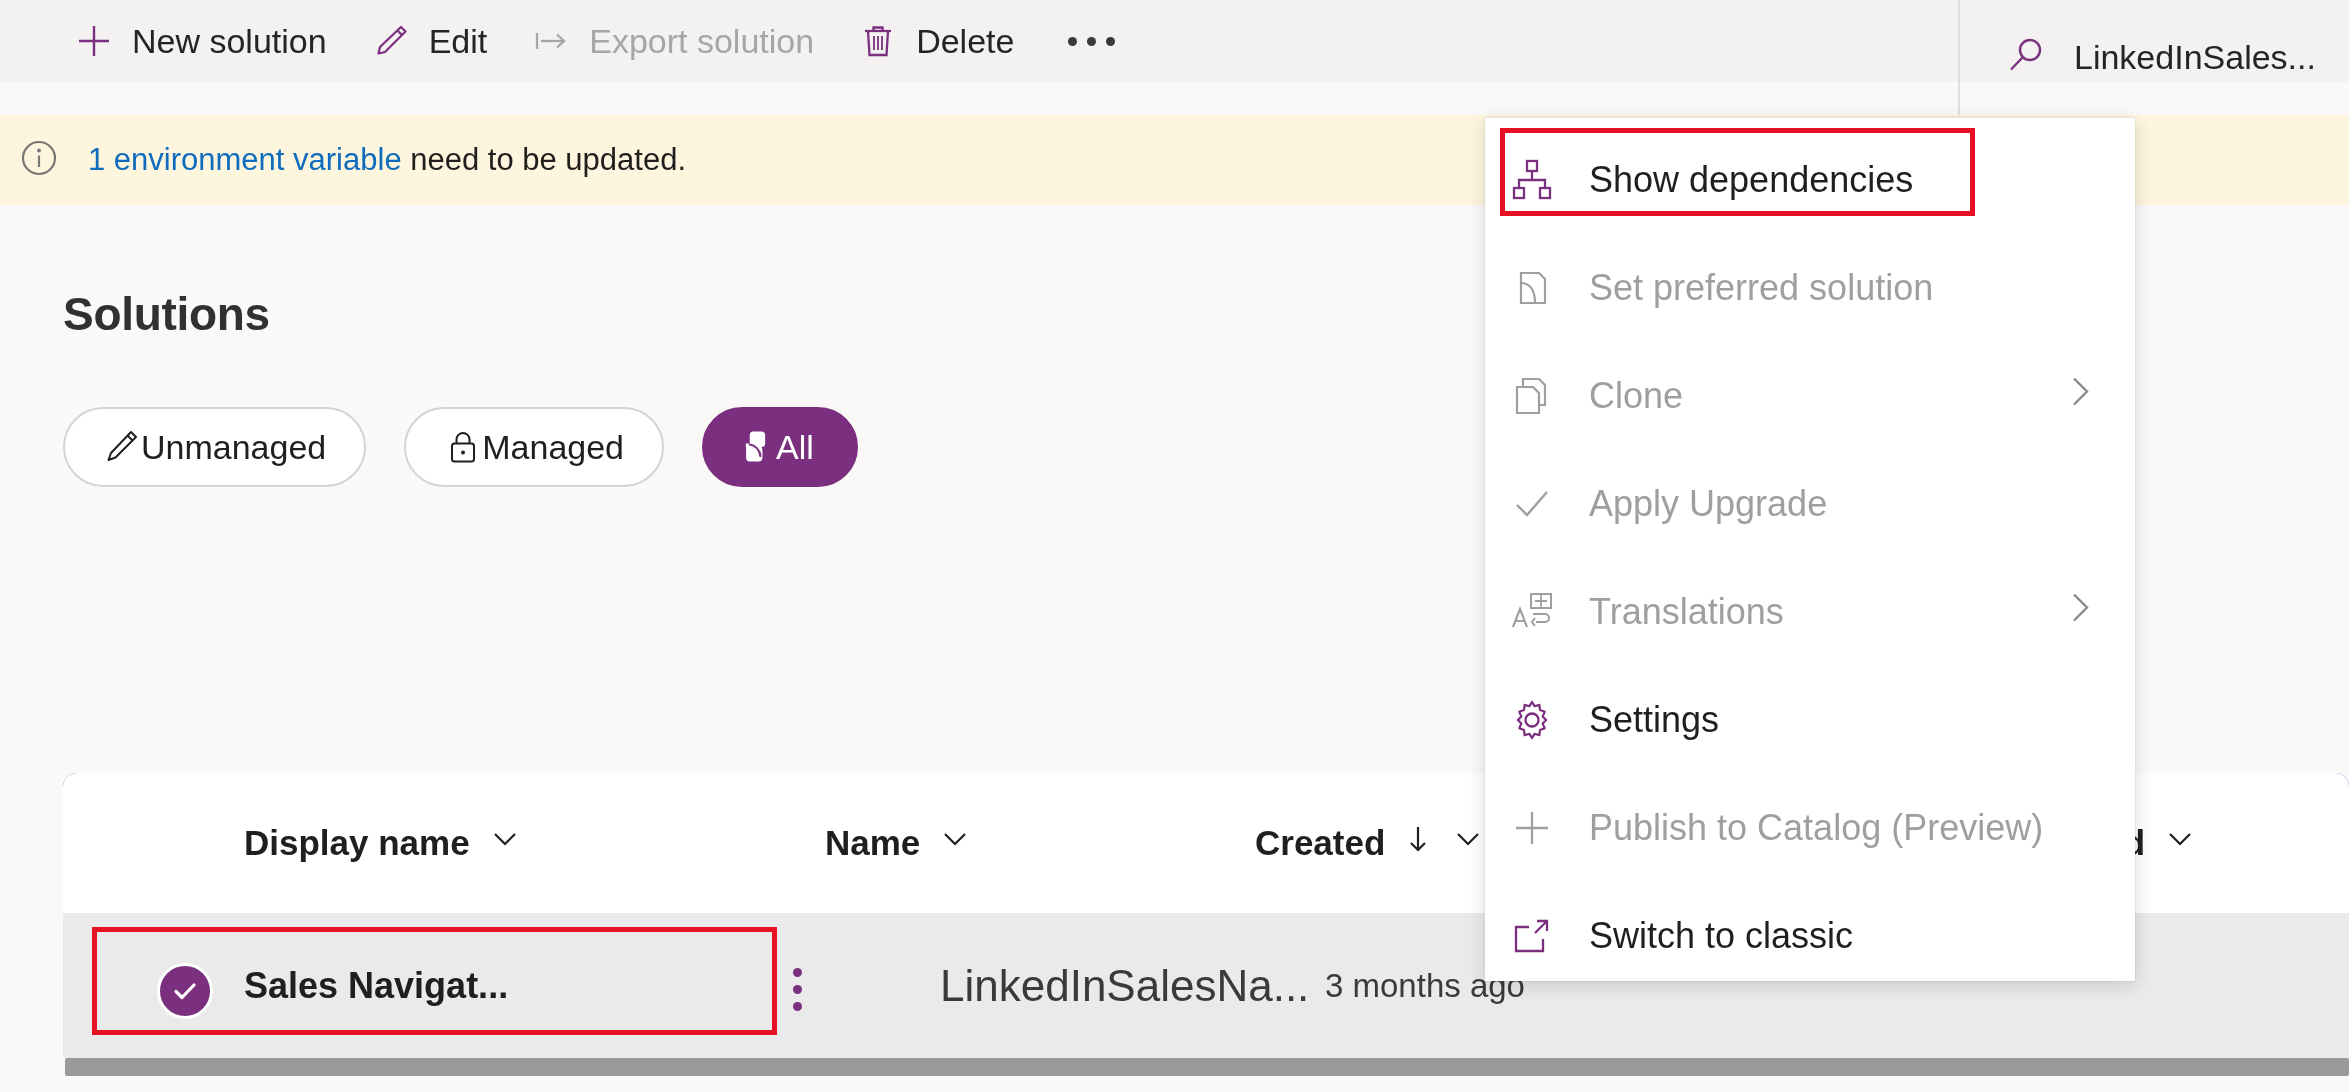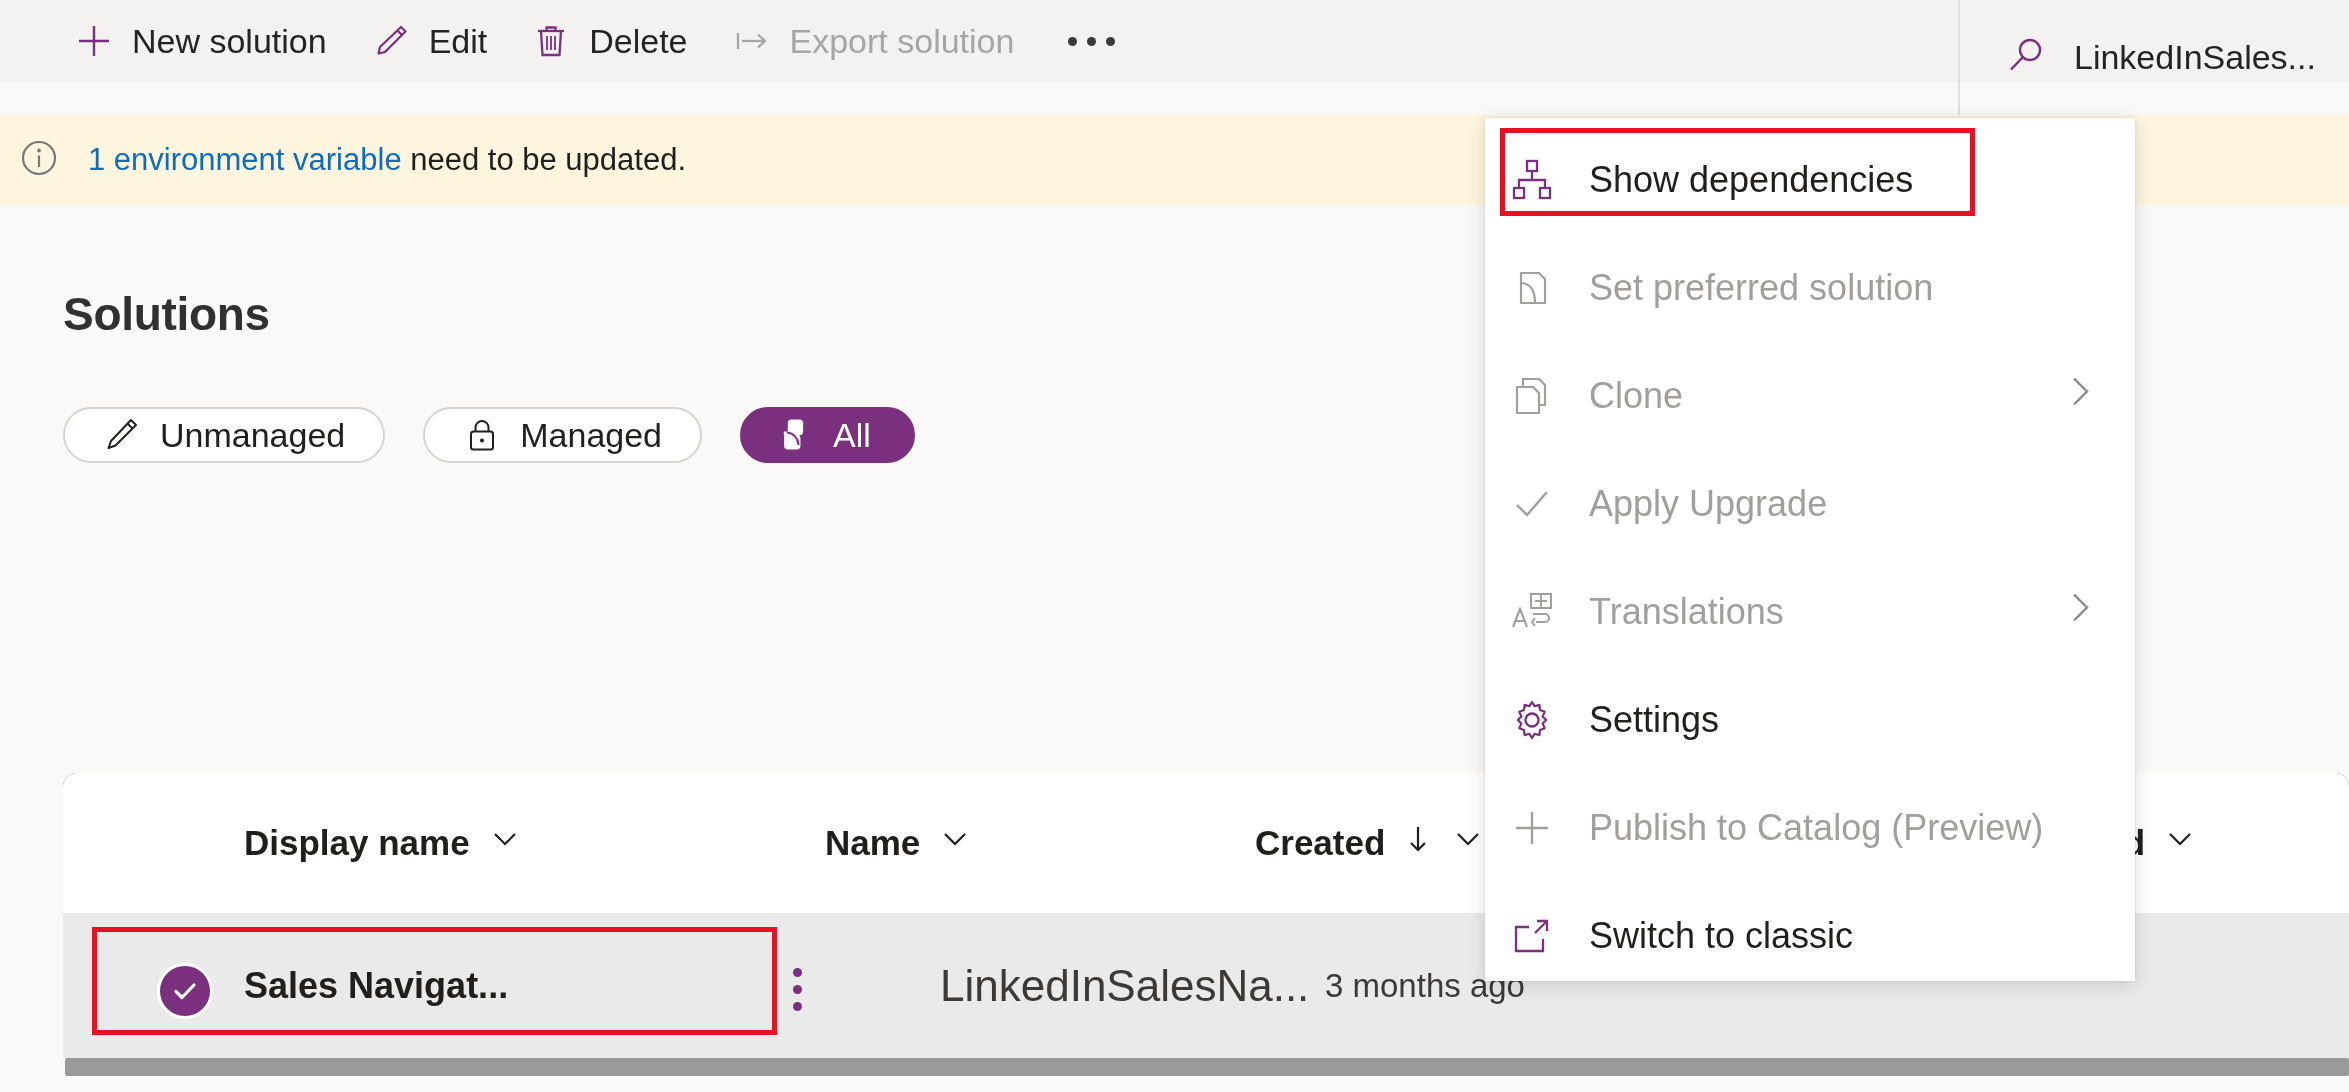--- a/index.html
+++ b/index.html
@@ -63,22 +63,22 @@
   .page { position: absolute; left: 0; top: 205px; width: 2349px; height: 887px; background: #faf9f8; }
 
   .page-title {
     position: absolute; left: 63px; top: 82px;
     font-size: 46px; font-weight: bold; color: #323130; letter-spacing: -0.3px;
   }
 
   
   .pills { position: absolute; left: 63px; top: 202px; display: flex; gap: 38px; align-items: center; }
   .pill {
-    display: flex; align-items: center; gap: 19px;
-    height: 56px; padding: 0 38px;
+    display: flex; align-items: center; 
+    height: 80px; padding: 0 38px;
     border: 2px solid #d6d3d1; border-radius: 999px;
     background: #ffffff; color: #201f1e;
     font-size: 34px; font-family: "Liberation Sans", sans-serif;
     cursor: pointer; white-space: nowrap;
   }
   .pill .ico { display: flex; align-items: center; justify-content: center; width: 38px; height: 38px; flex: none; }
   .pill.selected { background: #7a2f7f; border-color: #7a2f7f; color: #ffffff; padding: 0 42px 0 34px; }
 
   
   .table-card {
@@ -180,41 +180,41 @@
       <button class="cmd-btn">
         <span class="ico">
           <svg width="40" height="40" viewBox="0 0 40 40">
             <path d="M30 6 L34.5 10.5 L14 31 L7.5 32.5 L9 26 Z" stroke="#7a2f7f" stroke-width="2.2" fill="none" stroke-linejoin="round"></path>
             <path d="M26.5 9.5 L31 14" stroke="#7a2f7f" stroke-width="2.2" fill="none"></path>
           </svg>
         </span>
         <span>Edit</span>
       </button>
 
+      <button class="cmd-btn disabled">
+        <span class="ico">
+          <svg width="40" height="40" viewBox="0 0 40 40">
+            <path d="M6 12 V28" stroke="#a6a6a6" stroke-width="2.3"></path>
+            <path d="M10 20 H33" stroke="#a6a6a6" stroke-width="2.3"></path>
+            <path d="M26 13.5 L33 20 L26 26.5" stroke="#a6a6a6" stroke-width="2.3" fill="none"></path>
+          </svg>
+        </span>
+        <span>Export solution</span>
+      </button>
+
       <button class="cmd-btn">
         <span class="ico">
           <svg width="40" height="40" viewBox="0 0 40 40">
             <path d="M7 10 H33" stroke="#7a2f7f" stroke-width="2.3"></path>
             <path d="M15.5 10 V6.5 H24.5 V10" stroke="#7a2f7f" stroke-width="2.3" fill="none"></path>
             <path d="M10 10 L11.5 34 H28.5 L30 10" stroke="#7a2f7f" stroke-width="2.3" fill="none"></path>
             <path d="M16 15 V29 M20 15 V29 M24 15 V29" stroke="#7a2f7f" stroke-width="1.8"></path>
           </svg>
         </span>
         <span>Delete</span>
-      </button>
-
-      <button class="cmd-btn disabled">
-        <span class="ico">
-          <svg width="40" height="40" viewBox="0 0 40 40">
-            <path d="M6 12 V28" stroke="#a6a6a6" stroke-width="2.3"></path>
-            <path d="M10 20 H33" stroke="#a6a6a6" stroke-width="2.3"></path>
-            <path d="M26 13.5 L33 20 L26 26.5" stroke="#a6a6a6" stroke-width="2.3" fill="none"></path>
-          </svg>
-        </span>
-        <span>Export solution</span>
       </button>
 
 
       <button class="ellipsis-btn">
         <span class="dot"></span>
         <span class="dot"></span>
         <span class="dot"></span>
       </button>
     </div>
 

